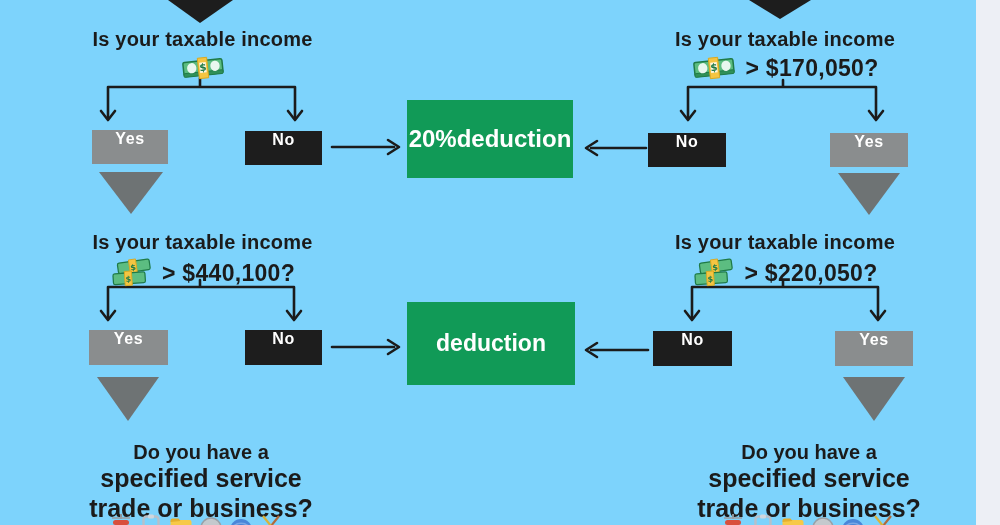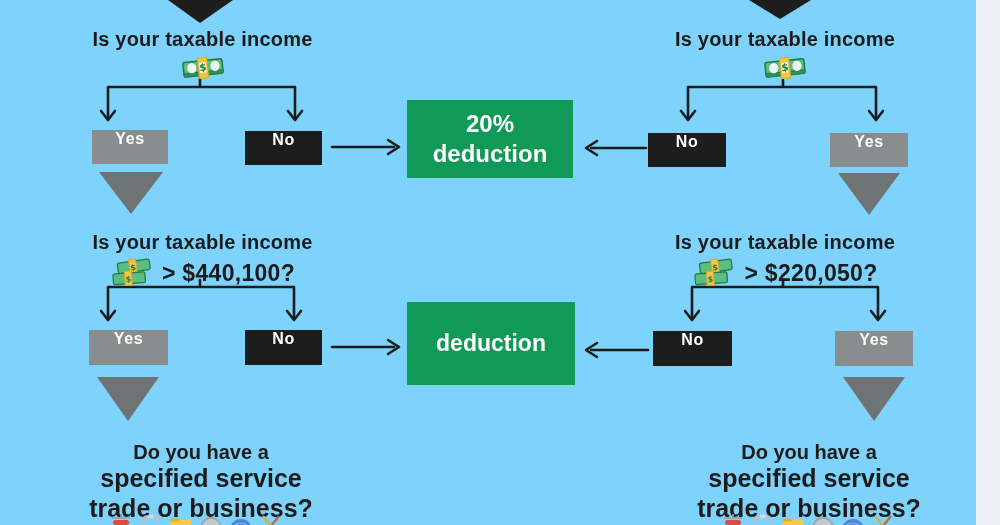--- a/index.html
+++ b/index.html
@@ -8,21 +8,21 @@
   #lines{position:absolute;left:0;top:0;z-index:1;}
   .abs{position:absolute;z-index:2;}
   .question{ text-align:center;color:#1b1b1b;}
   .q-line1{font-size:20px;font-weight:800;letter-spacing:.2px;}
   .q-line2{display:flex;align-items:center;justify-content:center;gap:8px;margin-top:3px;}
   .q-amount{font-size:23px;font-weight:800;letter-spacing:.3px;}
   .choice{display:flex;align-items:flex-start;justify-content:center;color:#fff;
           font-size:16px;font-weight:700;letter-spacing:.6px;}
   .choice.gray{background:#8a8d8e;}
   .choice.black{background:#1d1d1d;}
-  .outcome{display:flex;flex-direction:column;align-items:center;justify-content:center;
+  .outcome{display:flex;flex-direction:row;align-items:center;justify-content:center;
            background:#119a57;color:#fff;font-weight:800;line-height:1.25;text-align:center;}
   .outcome .o1,.outcome .o2{display:block;}
   .outcome-full{font-size:24px;}
   .outcome-phased{font-size:23px;}
   .bottomq{text-align:center;color:#1b1b1b;font-weight:800;}
   .b-line1{font-size:20px;line-height:1.15;}
   .b-line2,.b-line3{font-size:25px;line-height:1.18;}
   .icon-row{display:flex;gap:6px;align-items:flex-start;}
   .icon-row svg{display:block;}
   .money-icon svg{display:block;}
@@ -101,20 +101,21 @@
             <rect x="3" y="7" width="42" height="15" rx="2" fill="#5cbd81" stroke="#1f7a47" stroke-width="1.6"></rect>
             <rect x="3" y="19" width="42" height="4" rx="1" fill="#2f9058" stroke="#1f7a47" stroke-width="1"></rect>
             <ellipse cx="12" cy="14" rx="5" ry="5.5" fill="#e9f7ef"></ellipse>
             <ellipse cx="37" cy="14" rx="5" ry="5.5" fill="#e9f7ef"></ellipse>
             <rect x="19" y="4" width="10" height="22" fill="#f4c542" stroke="#d9a81f" stroke-width="1"></rect>
             <rect x="20.5" y="9" width="7" height="11" fill="#fdf6de"></rect>
             <text x="24" y="18" font-size="11" font-weight="bold" fill="#1f7a47" text-anchor="middle" font-family="'DejaVu Sans',sans-serif">$</text>
           </g>
         </svg>
       </span>
+      <span class="q-amount">&gt; $170,050?</span>
     </div>
   </div>
 
   <div class="abs choice gray" style="left:92px;top:130px;width:76px;height:34px;">
       <span>Yes</span>
     </div>
   <div class="abs choice black" style="left:245px;top:131px;width:77px;height:34px;">
       <span>No</span>
     </div>
   <div class="abs choice black" style="left:648px;top:133px;width:78px;height:34px;">

